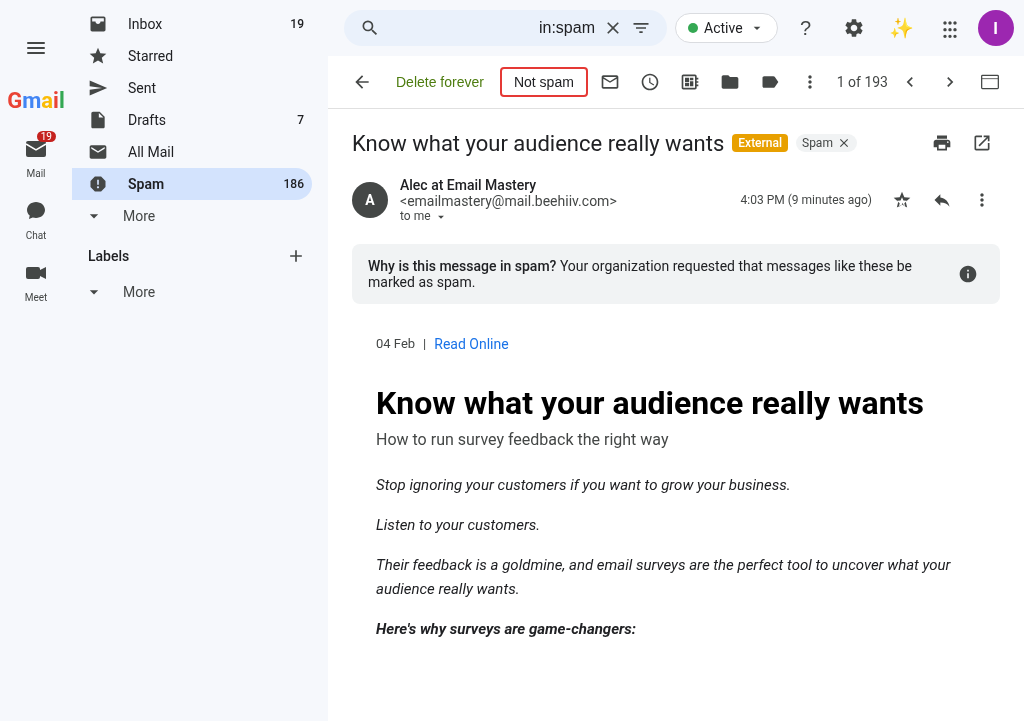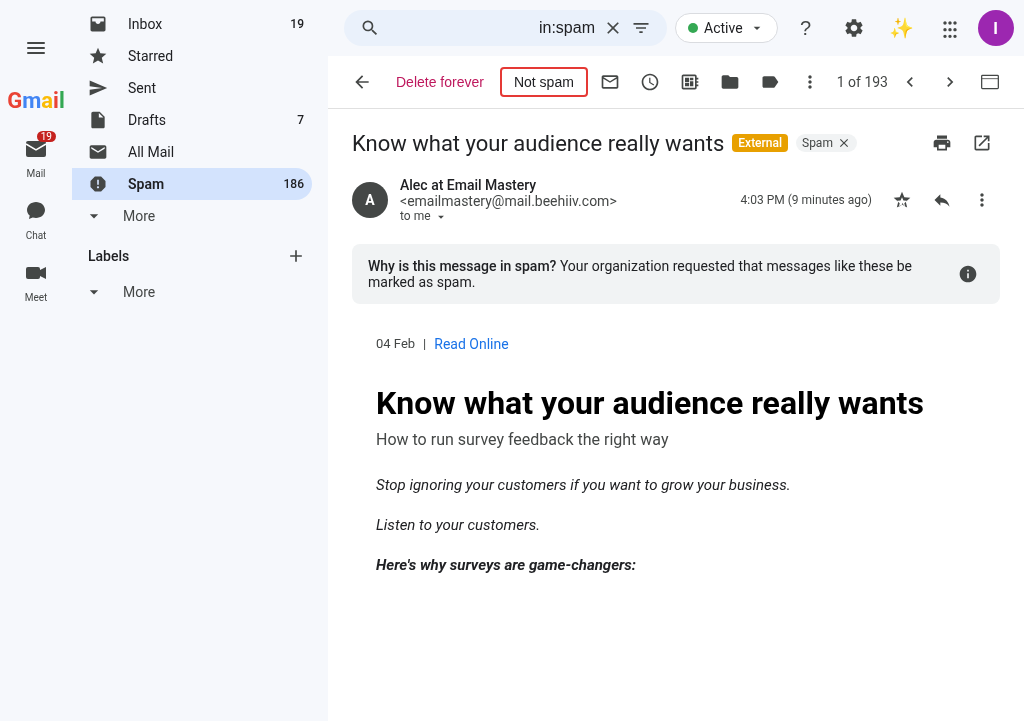--- a/index.html
+++ b/index.html
@@ -35,21 +35,21 @@
     .search-bar { display: flex; align-items: center; background: #eaf1fb; border-radius: 24px; padding: 8px 16px; flex: 1; gap: 8px; max-width: 720px; }
     .search-bar input { border: none; background: transparent; outline: none; font-size: 16px; flex: 1; color: #202124; text-align: right; }
     .top-bar-right { display: flex; align-items: center; gap: 8px; margin-left: auto; }
     .icon-btn { width: 40px; height: 40px; border-radius: 50%; display: flex; align-items: center; justify-content: center; cursor: pointer; border: none; background: transparent; font-size: 20px; color: #444746; }
     .active-btn { display: flex; align-items: center; gap: 6px; padding: 6px 12px; border-radius: 20px; border: 1px solid #dadce0; cursor: pointer; background: white; font-size: 14px; }
     .active-dot { width: 10px; height: 10px; border-radius: 50%; background: #34a853; }
     .avatar { width: 36px; height: 36px; border-radius: 50%; background: #9c27b0; display: flex; align-items: center; justify-content: center; color: white; font-weight: bold; font-size: 16px; cursor: pointer; }
 
     
     .email-toolbar { display: flex; align-items: center; padding: 8px 16px; gap: 4px; background: white; border-bottom: 1px solid #e0e0e0; }
-    .toolbar-btn { display: flex; align-items: center; gap: 6px; padding: 6px 12px; border-radius: 4px; cursor: pointer; border: none; background: transparent; font-size: 14px; color: #be185d; }
+    .toolbar-btn { display: flex; align-items: center; gap: 6px; padding: 6px 12px; border-radius: 4px; cursor: pointer; border: none; background: transparent; font-size: 14px; color: #4d7c0f; }
     .not-spam-btn { border: 2px solid #e53935; border-radius: 4px; padding: 5px 12px; font-weight: 500; color: #202124; cursor: pointer; background: white; font-size: 14px; }
     .toolbar-icon { width: 36px; height: 36px; border-radius: 50%; display: flex; align-items: center; justify-content: center; cursor: pointer; color: #444746; font-size: 18px; }
     .page-nav { display: flex; align-items: center; gap: 4px; margin-left: auto; font-size: 14px; color: #444746; }
 
     
     .email-content { flex: 1; overflow-y: auto; background: white; padding: 0; }
 
     
     .email-header { padding: 16px 24px 8px; }
     .email-subject-line { display: flex; align-items: center; gap: 8px; margin-bottom: 12px; }
@@ -388,16 +388,17 @@
         <span>04 Feb</span>
         <span>|</span>
         <a class="read-online-link">Read Online</a>
       </div>
 
       <h1 class="email-heading">Know what your audience really wants</h1>
       <p class="email-subheading">How to run survey feedback the right way</p>
 
       <p class="email-para">Stop ignoring your customers if you want to grow your business.</p>
       <p class="email-para">Listen to your customers.</p>
+      <p class="email-para">Their feedback is a goldmine, and email surveys are the perfect tool to uncover what your audience really wants.</p>
       <p class="email-para email-bold">Here's why surveys are game-changers:</p>
     </div>
   </div>
 </div>
 
 </body></html>

